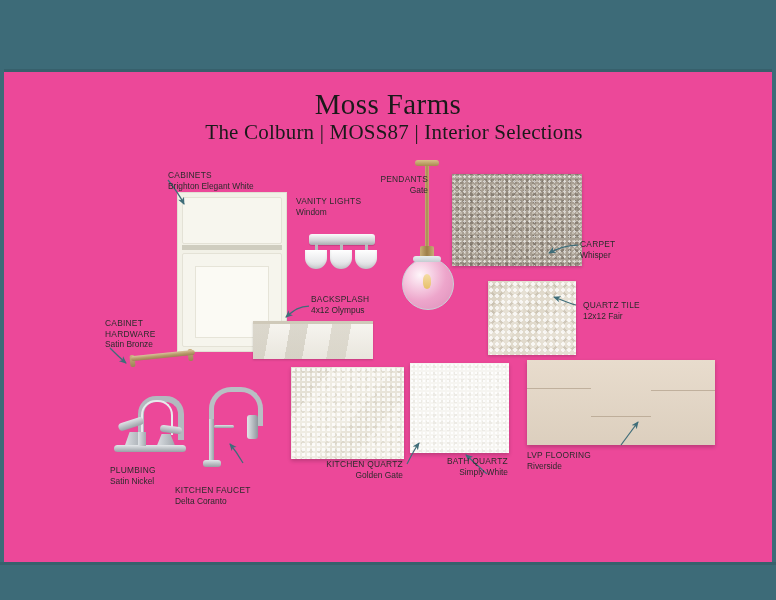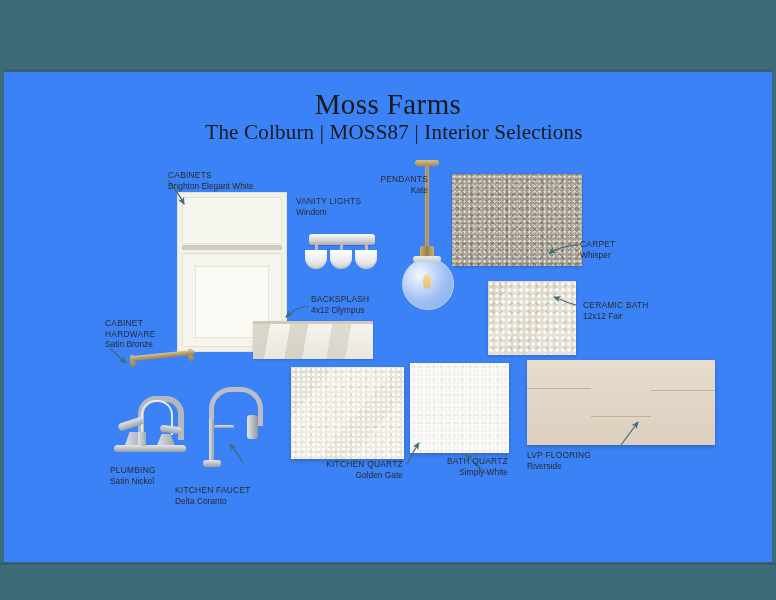--- a/index.html
+++ b/index.html
@@ -1,18 +1,18 @@
 <!DOCTYPE html>
 <html><head>
 <meta charset="utf-8">
 <style>
   html,body{margin:0;padding:0;background:#ffffff;}
   body{width:776px;height:600px;overflow:hidden;font-family:"Liberation Sans",sans-serif;}
 
-  #board{position:relative;width:776px;height:600px;background:#3b82f6;}
+  #board{position:relative;width:776px;height:600px;background:#ec4899;}
 
   
   .bar-top{position:absolute;left:0;top:0;width:776px;height:69px;background:#3d6b78;}
   .bar-top-edge{position:absolute;left:0;top:69px;width:776px;height:3px;background:#37606c;}
   .bar-bottom{position:absolute;left:0;top:565px;width:776px;height:35px;background:#3d6b78;}
   .bar-bottom-edge{position:absolute;left:0;top:562px;width:776px;height:3px;background:#37606c;}
   .rail-left{position:absolute;left:0;top:69px;width:4px;height:496px;background:#3d6b78;}
   .rail-right{position:absolute;right:0;top:69px;width:4px;height:496px;background:#3d6b78;}
 
   
@@ -286,30 +286,30 @@
     <div>Satin Bronze</div>
   </div>
 
   <div class="lbl" style="left:296px;top:196px;">
     <div class="cap">VANITY LIGHTS</div>
     <div>Windom</div>
   </div>
 
   <div class="lbl right" style="left:350px;top:174px;width:78px;">
     <div class="cap">PENDANTS</div>
-    <div>Kate</div>
+    <div>Gate</div>
   </div>
 
   <div class="lbl" style="left:580px;top:239px;">
     <div class="cap">CARPET</div>
     <div>Whisper</div>
   </div>
 
   <div class="lbl" style="left:583px;top:300px;">
-    <div class="cap">CERAMIC BATH</div>
+    <div class="cap">QUARTZ TILE</div>
     <div>12x12 Fair</div>
   </div>
 
   <div class="lbl" style="left:311px;top:294px;">
     <div class="cap">BACKSPLASH</div>
     <div>4x12 Olympus</div>
   </div>
 
   <div class="lbl" style="left:110px;top:465px;">
     <div class="cap">PLUMBING</div>

